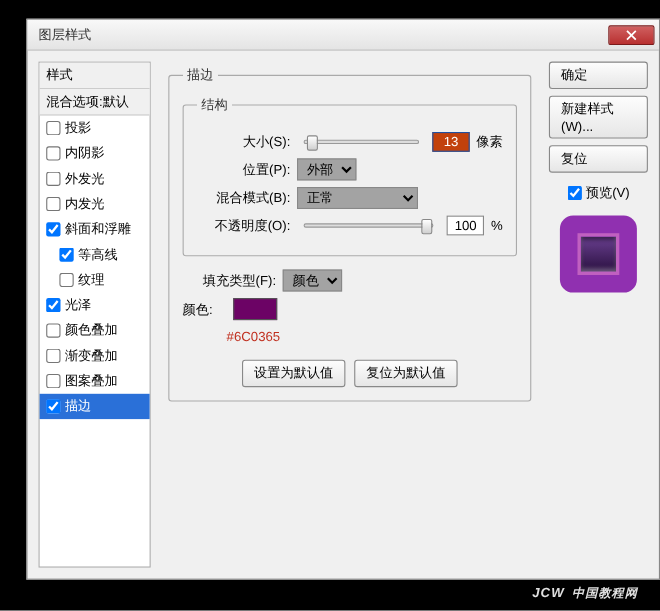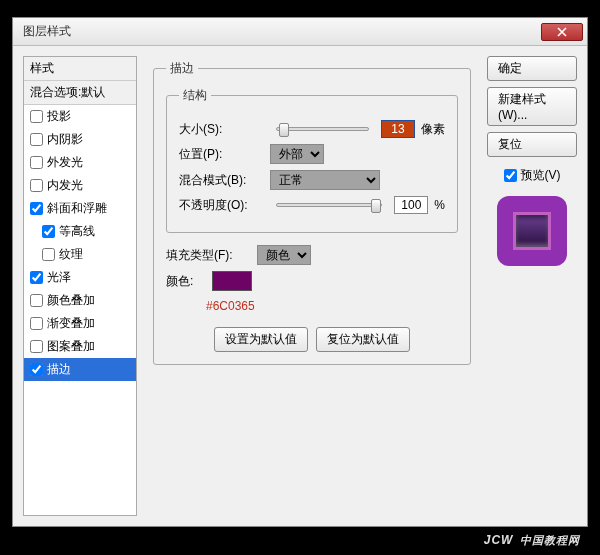--- a/index.html
+++ b/index.html
@@ -1,33 +1,33 @@
 <!DOCTYPE html>
 <html><head>
   <meta charset="utf-8">
   <style>
     * { box-sizing: border-box; margin: 0; padding: 0; font-family: "Microsoft YaHei", SimSun, Arial, sans-serif; font-size: 12px; }
     body { background: #000; width: 600px; height: 555px; position: relative; }
-    .dialog { position: absolute; top: 17px; left: 12px; width: 576px; height: 510px; background: #f0f0f0; border: 1px solid #888; box-shadow: 2px 2px 6px rgba(0,0,0,0.4); }
+    .dialog { position: absolute; top: 17px; left: 24px; width: 576px; height: 510px; background: #f0f0f0; border: 1px solid #888; box-shadow: 2px 2px 6px rgba(0,0,0,0.4); }
     .titlebar { height: 28px; background: linear-gradient(#f8f8f8, #e4e4e4); border-bottom: 1px solid #bbb; display: flex; align-items: center; padding: 0 4px; }
     .titlebar .title { flex: 1; color: #333; padding-left: 6px; }
     .close-btn { width: 42px; height: 18px; background: linear-gradient(#d06060, #b83030); border: 1px solid #7a1a1a; border-radius: 2px; display: flex; align-items: center; justify-content: center; color: #fff; cursor: pointer; }
     .close-btn svg { width: 10px; height: 10px; }
     .content { display: flex; padding: 10px; gap: 8px; height: calc(100% - 28px); }
-    .styles-panel { width: 114px; border: 1px solid #aaa; background: #fff; display: flex; flex-direction: column; }
+    .styles-panel { width: 102px; border: 1px solid #aaa; background: #fff; display: flex; flex-direction: column; }
     .styles-panel .hdr { background: #f0f0f0; border-bottom: 1px solid #ccc; padding: 3px 6px; }
     .styles-panel .item { padding: 3px 6px; display: flex; align-items: center; gap: 4px; cursor: pointer; }
     .styles-panel .item.indent { padding-left: 18px; }
     .styles-panel .item.selected { background: #2a70d8; color: #fff; }
     .styles-panel input[type=checkbox] { margin: 0; }
     .main-panel { flex: 1; padding: 4px 8px; }
     fieldset { border: 1px solid #aaa; border-radius: 3px; padding: 10px 12px 12px; margin-bottom: 12px; }
     fieldset legend { padding: 0 4px; color: #333; }
     .row { display: flex; align-items: center; margin: 6px 0; gap: 6px; }
-    .row .lbl { width: 85px; }
+    .row .lbl { width: 85px; text-align: right; }
     .slider { flex: 1; height: 4px; background: #ddd; border: 1px solid #999; border-radius: 2px; position: relative; margin: 0 6px; }
     .slider .thumb { position: absolute; top: -5px; width: 10px; height: 14px; background: linear-gradient(#fff, #d0d0d0); border: 1px solid #888; border-radius: 2px; }
     .num-input { width: 34px; height: 18px; border: 1px solid #888; text-align: center; background: #fff; }
     .num-input.hl { background: #c2410c; color: #fff; border-color: #2050a0; }
     select { border: 1px solid #888; background: #a3a3a3; height: 20px; padding: 0 4px; }
     .color-swatch { width: 40px; height: 20px; border: 1px solid #555; display: inline-block; }
     .hex-note { color: #c03020; margin-left: 40px; margin-top: 8px; }
     .def-buttons { display: flex; gap: 8px; justify-content: center; margin-top: 14px; }
     .btn { background: linear-gradient(#fdfdfd, #e6e6e6); border: 1px solid #888; border-radius: 3px; padding: 3px 10px; cursor: pointer; min-width: 78px; }
     .right-panel { width: 90px; display: flex; flex-direction: column; gap: 6px; align-items: center; }

